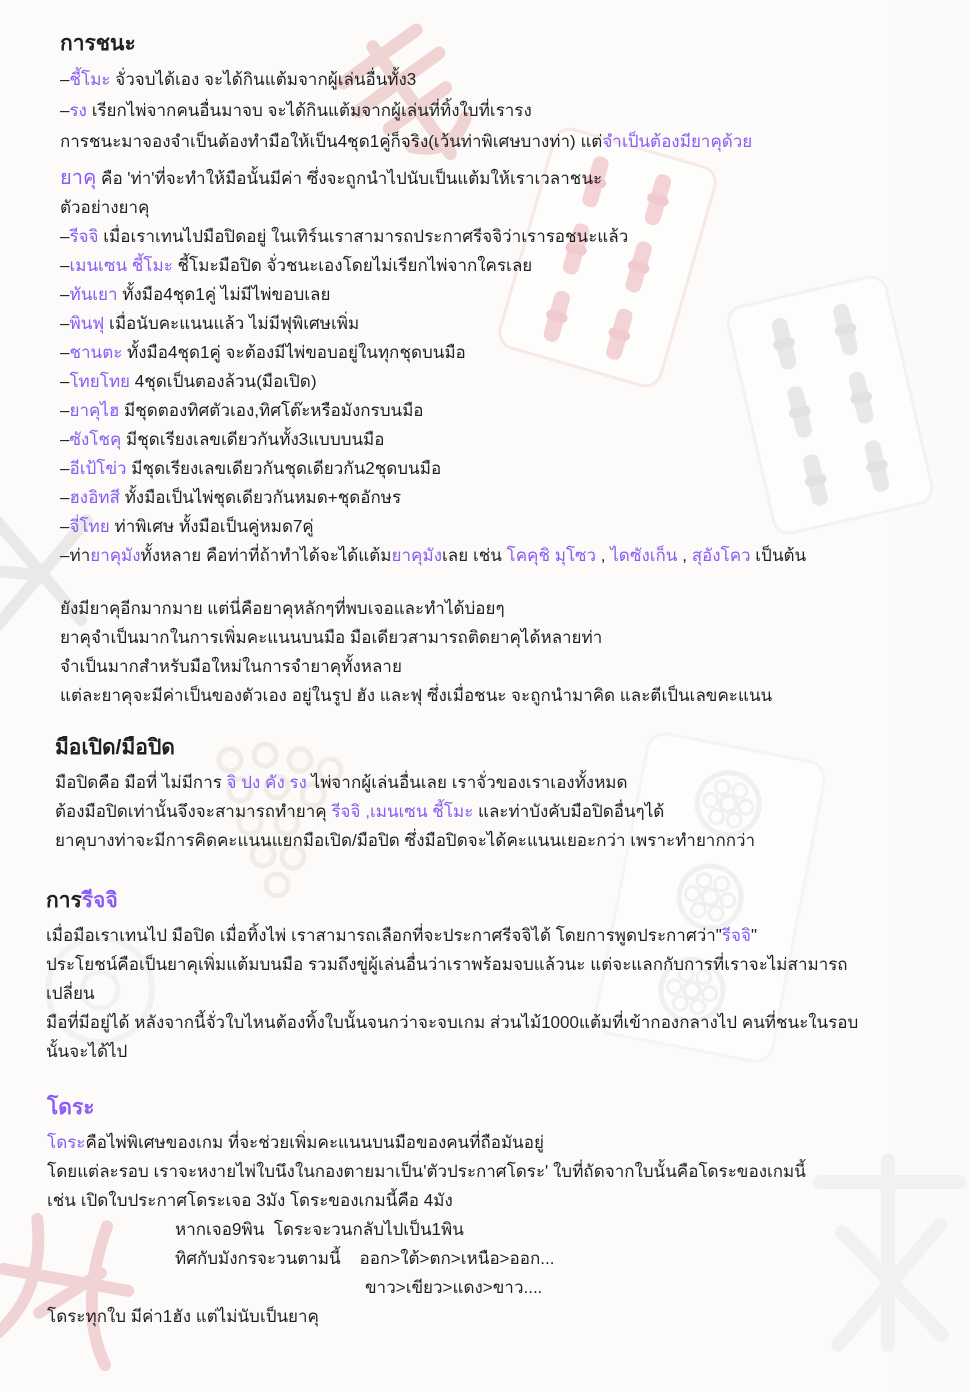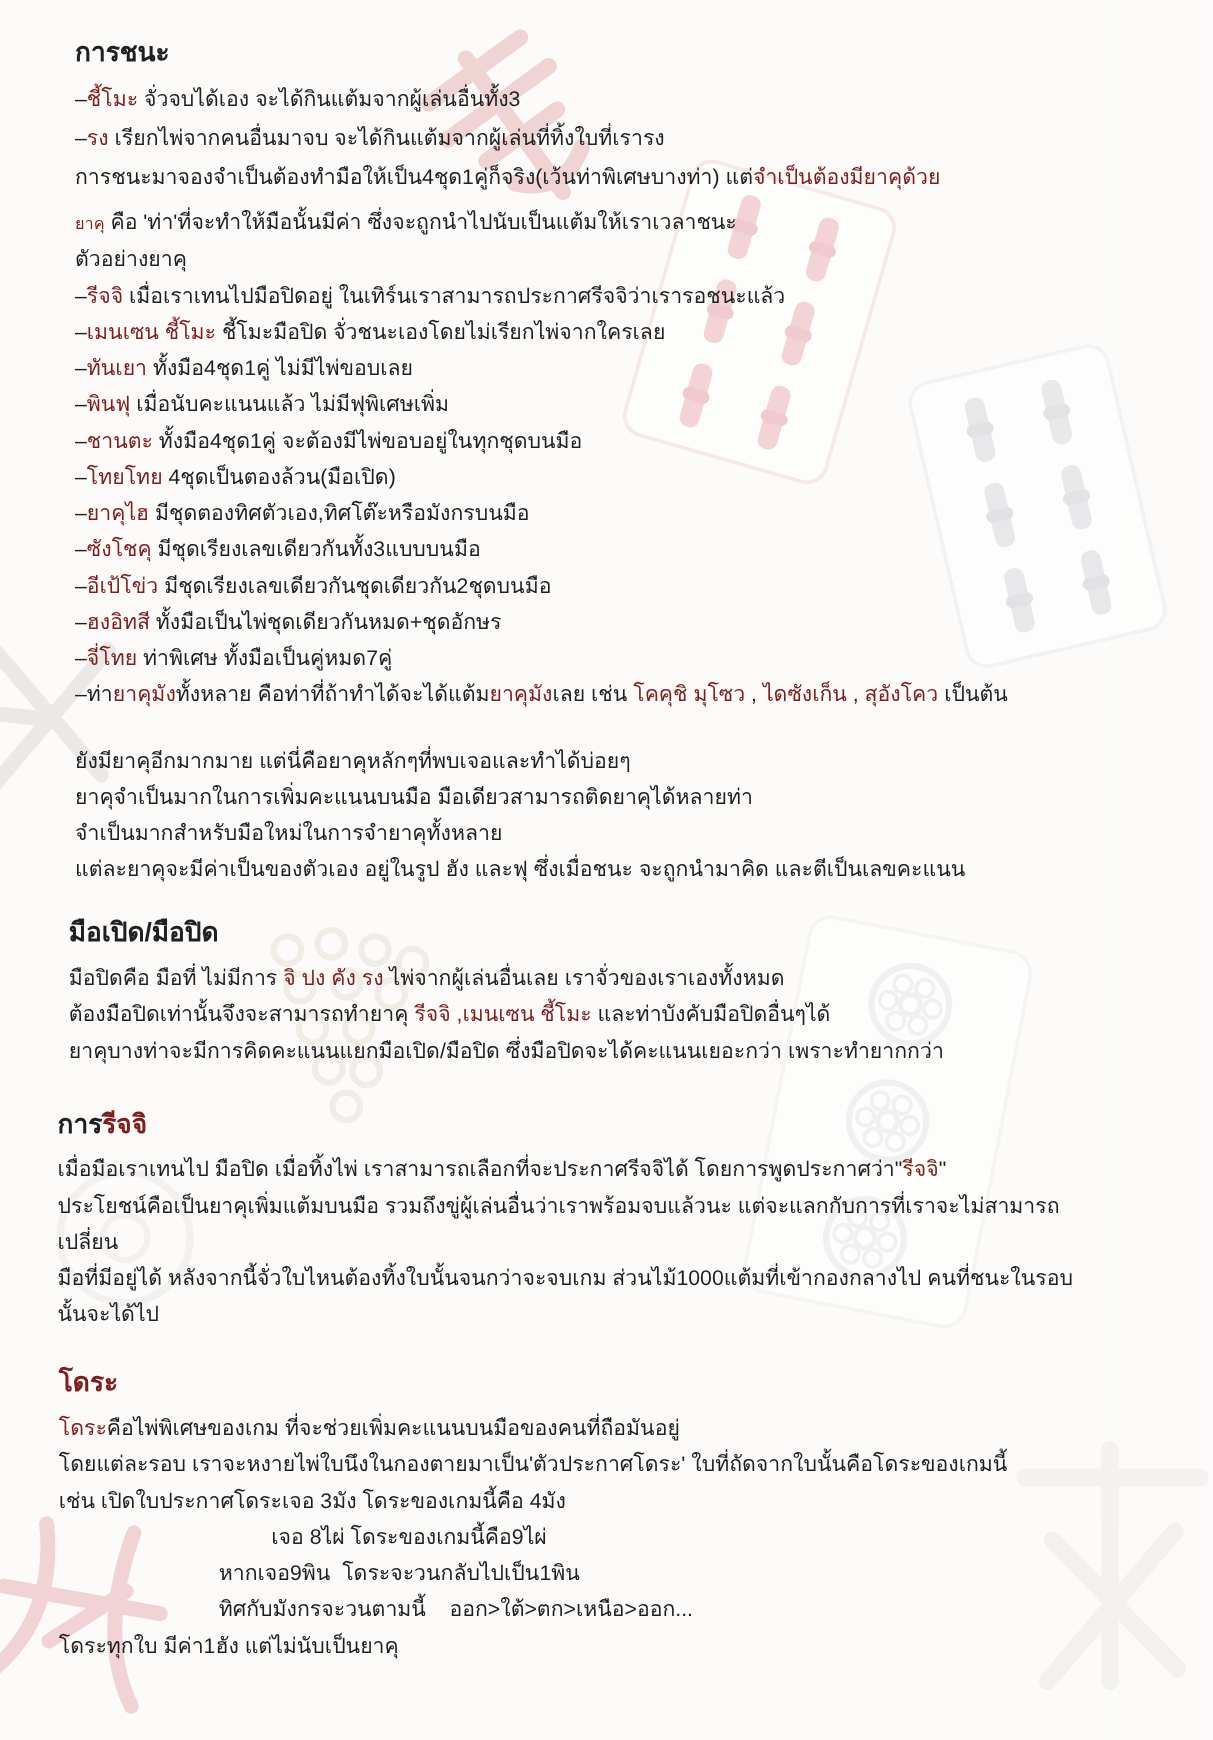--- a/index.html
+++ b/index.html
@@ -18,22 +18,22 @@
   main{position:relative;z-index:1;padding:28px 28px 0 60px;}
   .sec{margin:0;}
   .heading{font-size:21px;font-weight:bold;line-height:30px;margin:0 0 6px 0;}
   .line{font-size:17px;line-height:29px;white-space:pre-wrap;}
   .sec-winning .line{line-height:31px;}
   .sec-yaku{margin-top:6px;}
   .sec-yaku-notes{margin-top:24px;}
   .sec-openclosed{margin-top:22px;margin-left:-5px;}
   .sec-riichi{margin-top:30px;margin-left:-14px;}
   .sec-dora{margin-top:26px;margin-left:-13px;}
-  .seg.red{color:#7f1d1d;}
-  .seg.lead{font-size:13px;}
+  .seg.red{color:#8b5cf6;}
+  .seg.lead{font-size:20px;}
 </style>
 </head>
 <body>
 
 <div class="page">
 
   <div class="wm-layer" aria-hidden="true">
 
     <svg class="wm" style="left:340px;top:15px;transform:rotate(-36deg);opacity:.30" width="150" height="180" viewBox="0 0 150 180">
       <g fill="none" stroke="#d7797c" stroke-width="13" stroke-linecap="round">
@@ -229,19 +229,19 @@
         <h2 class="heading"><span class="seg">การ</span><span class="seg red">รีจจิ</span></h2>
         <div class="line"><span class="seg">เมื่อมือเราเทนไป มือปิด เมื่อทิ้งไพ่ เราสามารถเลือกที่จะประกาศรีจจิได้ โดยการพูดประกาศว่า"</span><span class="seg red">รีจจิ</span><span class="seg">"</span></div>
         <div class="line"><span class="seg">ประโยชน์คือเป็นยาคุเพิ่มแต้มบนมือ รวมถึงขู่ผู้เล่นอื่นว่าเราพร้อมจบแล้วนะ แต่จะแลกกับการที่เราจะไม่สามารถเปลี่ยน</span></div>
         <div class="line"><span class="seg">มือที่มีอยู่ได้ หลังจากนี้จั่วใบไหนต้องทิ้งใบนั้นจนกว่าจะจบเกม ส่วนไม้1000แต้มที่เข้ากองกลางไป คนที่ชนะในรอบนั้นจะได้ไป</span></div>
       </section>
       <section class="sec sec-dora">
         <h2 class="heading"><span class="seg red">โดระ</span></h2>
         <div class="line"><span class="seg red">โดระ</span><span class="seg">คือไพ่พิเศษของเกม ที่จะช่วยเพิ่มคะแนนบนมือของคนที่ถือมันอยู่</span></div>
         <div class="line"><span class="seg">โดยแต่ละรอบ เราจะหงายไพ่ใบนึงในกองตายมาเป็น'ตัวประกาศโดระ' ใบที่ถัดจากใบนั้นคือโดระของเกมนี้</span></div>
         <div class="line"><span class="seg">เช่น เปิดใบประกาศโดระเจอ 3มัง โดระของเกมนี้คือ 4มัง</span></div>
-        <div class="line" style="padding-left: 170px;"><span class="seg">เจอ 8ไผ่ โดระของเกมนี้คือ9ไผ่</span></div>
         <div class="line" style="padding-left: 128px;"><span class="seg">หากเจอ9พิน  โดระจะวนกลับไปเป็น1พิน</span></div>
         <div class="line" style="padding-left: 128px;"><span class="seg">ทิศกับมังกรจะวนตามนี้    ออก&gt;ใต้&gt;ตก&gt;เหนือ&gt;ออก...</span></div>
+        <div class="line" style="padding-left: 318px;"><span class="seg">ขาว&gt;เขียว&gt;แดง&gt;ขาว....</span></div>
         <div class="line"><span class="seg">โดระทุกใบ มีค่า1ฮัง แต่ไม่นับเป็นยาคุ</span></div>
       </section>
     </main>
 </div>
 
 </body></html>

